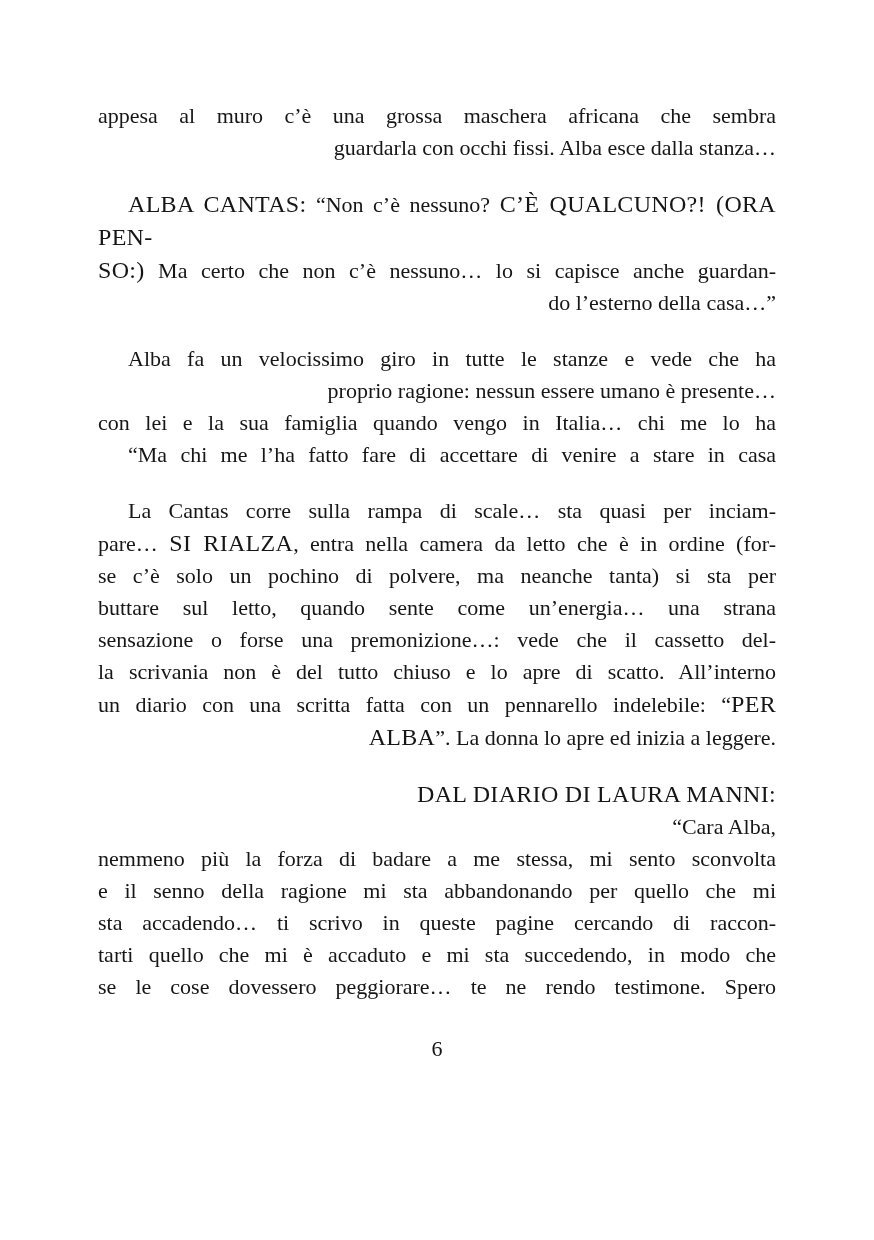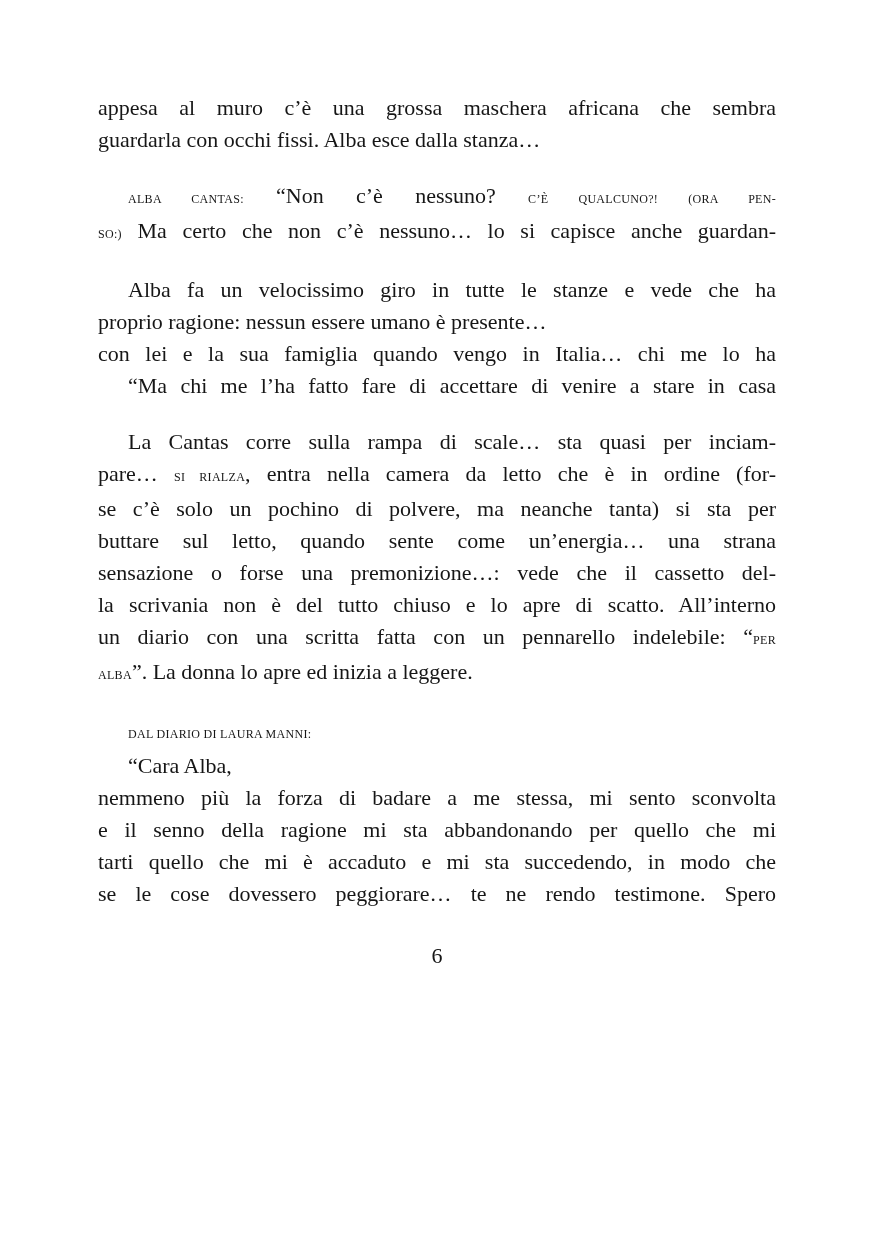--- a/index.html
+++ b/index.html
@@ -13,79 +13,81 @@
     overflow: hidden;
   }
   .page {
     width: 874px;
     height: 1240px;
     background: #ffffff;
     position: relative;
   }
   .text-block {
     width: 678px;
-    margin: 4px auto;
+    margin: 12px auto;
     padding-top: 88px;
     font-family: "Liberation Serif", "DejaVu Serif", serif;
     font-size: 22px;
     line-height: 32px;
     color: #161616;
   }
   .line {
     min-height: 32px;
     white-space: normal;
-    text-align: left;
+    text-align: right;
   }
   .line.justify {
     text-align: justify;
     text-align-last: justify;
     -moz-text-align-last: justify;
   }
   .line.indent {
     text-indent: 30px;
   }
   .line.gap {
     margin-top: 24px;
   }
   .sc {
     
-    font-size: 12px;
+    font-size: 24px;
     letter-spacing: 0.3px;
   }
   .page-number {
     margin-top: 30px;
     text-align: center;
     font-family: "Liberation Serif", "DejaVu Serif", serif;
     font-size: 22px;
     line-height: 32px;
     color: #161616;
   }
 </style>
 </head>
 <body style="background: rgb(255, 255, 255);">
 
 <div class="page">
   <div class="text-block" style="color: rgb(22, 22, 22);">
       <div class="line justify"><span>appesa al muro c’è una grossa maschera africana che sembra</span></div>
       <div class="line"><span>guardarla con occhi fissi. Alba esce dalla stanza…</span></div>
       <div class="line justify indent gap"><span class="sc">ALBA CANTAS:</span><span> “Non c’è nessuno? </span><span class="sc">C’È QUALCUNO?! (ORA PEN-</span></div>
       <div class="line justify"><span class="sc">SO:)</span><span> Ma certo che non c’è nessuno… lo si capisce anche guardan-</span></div>
+      <div class="line"><span>do l’esterno della casa…”</span></div>
       <div class="line justify indent gap"><span>Alba fa un velocissimo giro in tutte le stanze e vede che ha</span></div>
       <div class="line"><span>proprio ragione: nessun essere umano è presente…</span></div>
       <div class="line justify"><span>con lei e la sua famiglia quando vengo in Italia… chi me lo ha</span></div>
       <div class="line justify indent"><span>“Ma chi me l’ha fatto fare di accettare di venire a stare in casa</span></div>
       <div class="line justify indent gap"><span>La Cantas corre sulla rampa di scale… sta quasi per inciam-</span></div>
       <div class="line justify"><span>pare… </span><span class="sc">SI RIALZA</span><span>, entra nella camera da letto che è in ordine (for-</span></div>
       <div class="line justify"><span>se c’è solo un pochino di polvere, ma neanche tanta) si sta per</span></div>
       <div class="line justify"><span>buttare sul letto, quando sente come un’energia… una strana</span></div>
       <div class="line justify"><span>sensazione o forse una premonizione…: vede che il cassetto del-</span></div>
       <div class="line justify"><span>la scrivania non è del tutto chiuso e lo apre di scatto. All’interno</span></div>
       <div class="line justify"><span>un diario con una scritta fatta con un pennarello indelebile: “</span><span class="sc">PER</span></div>
       <div class="line"><span class="sc">ALBA</span><span>”. La donna lo apre ed inizia a leggere.</span></div>
       <div class="line indent gap"><span class="sc">DAL DIARIO DI LAURA MANNI:</span></div>
       <div class="line indent"><span>“Cara Alba,</span></div>
       <div class="line justify"><span>nemmeno più la forza di badare a me stessa, mi sento sconvolta</span></div>
       <div class="line justify"><span>e il senno della ragione mi sta abbandonando per quello che mi</span></div>
+      <div class="line justify"><span>sta accadendo… ti scrivo in queste pagine cercando di raccon-</span></div>
       <div class="line justify"><span>tarti quello che mi è accaduto e mi sta succedendo, in modo che</span></div>
       <div class="line justify"><span>se le cose dovessero peggiorare… te ne rendo testimone. Spero</span></div>
     </div>
   <div class="page-number">6</div>
 </div>
 
 </body></html>

